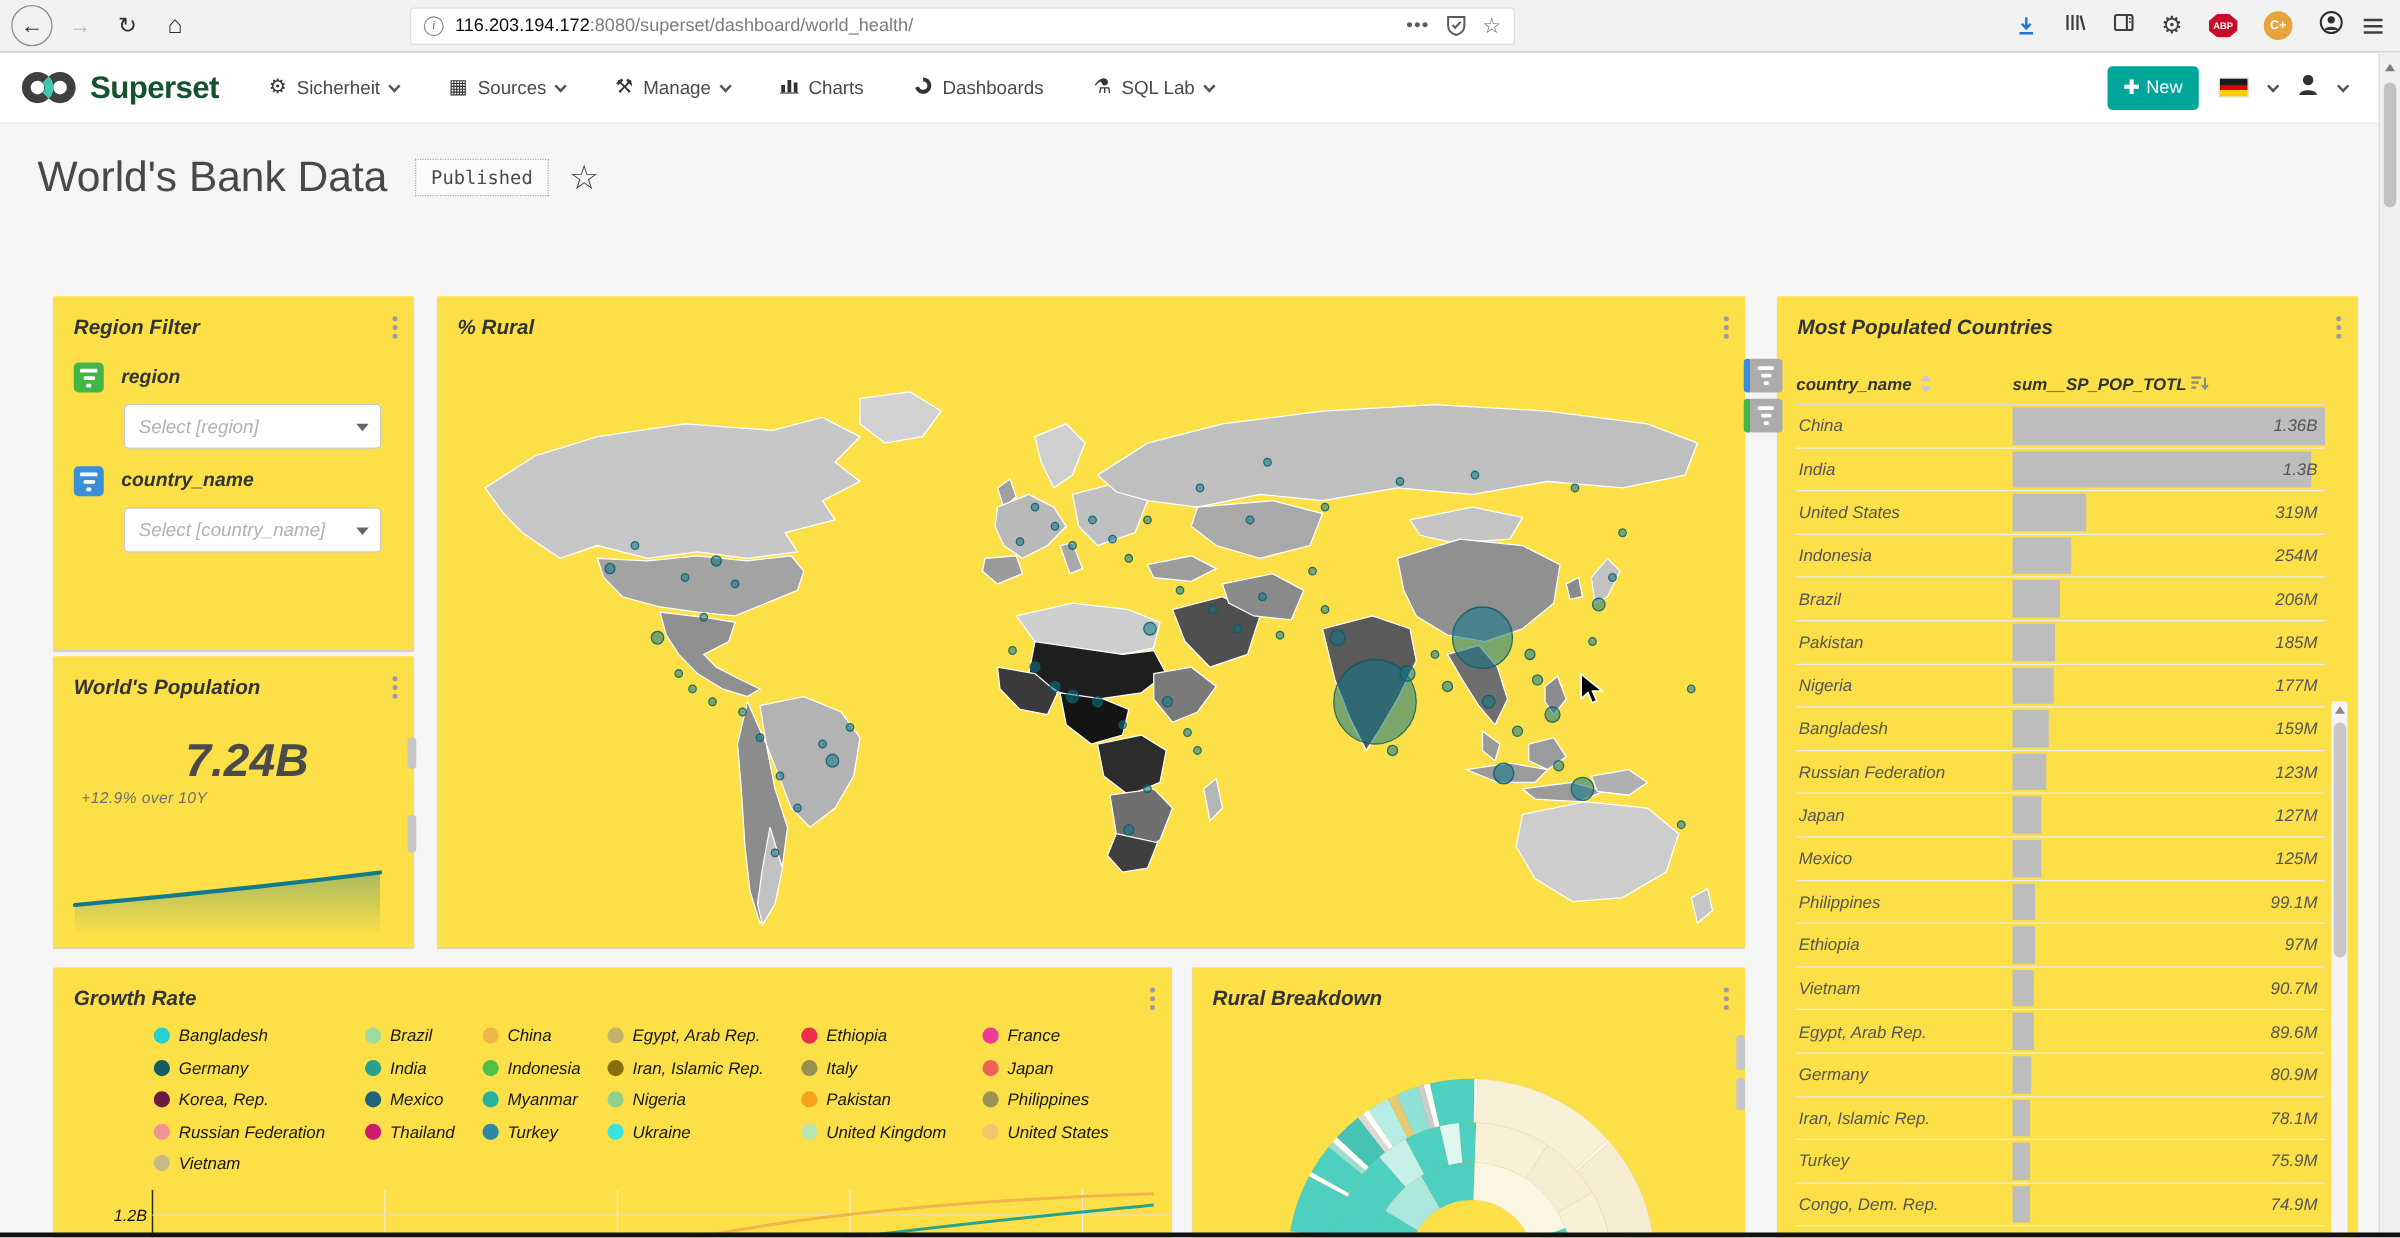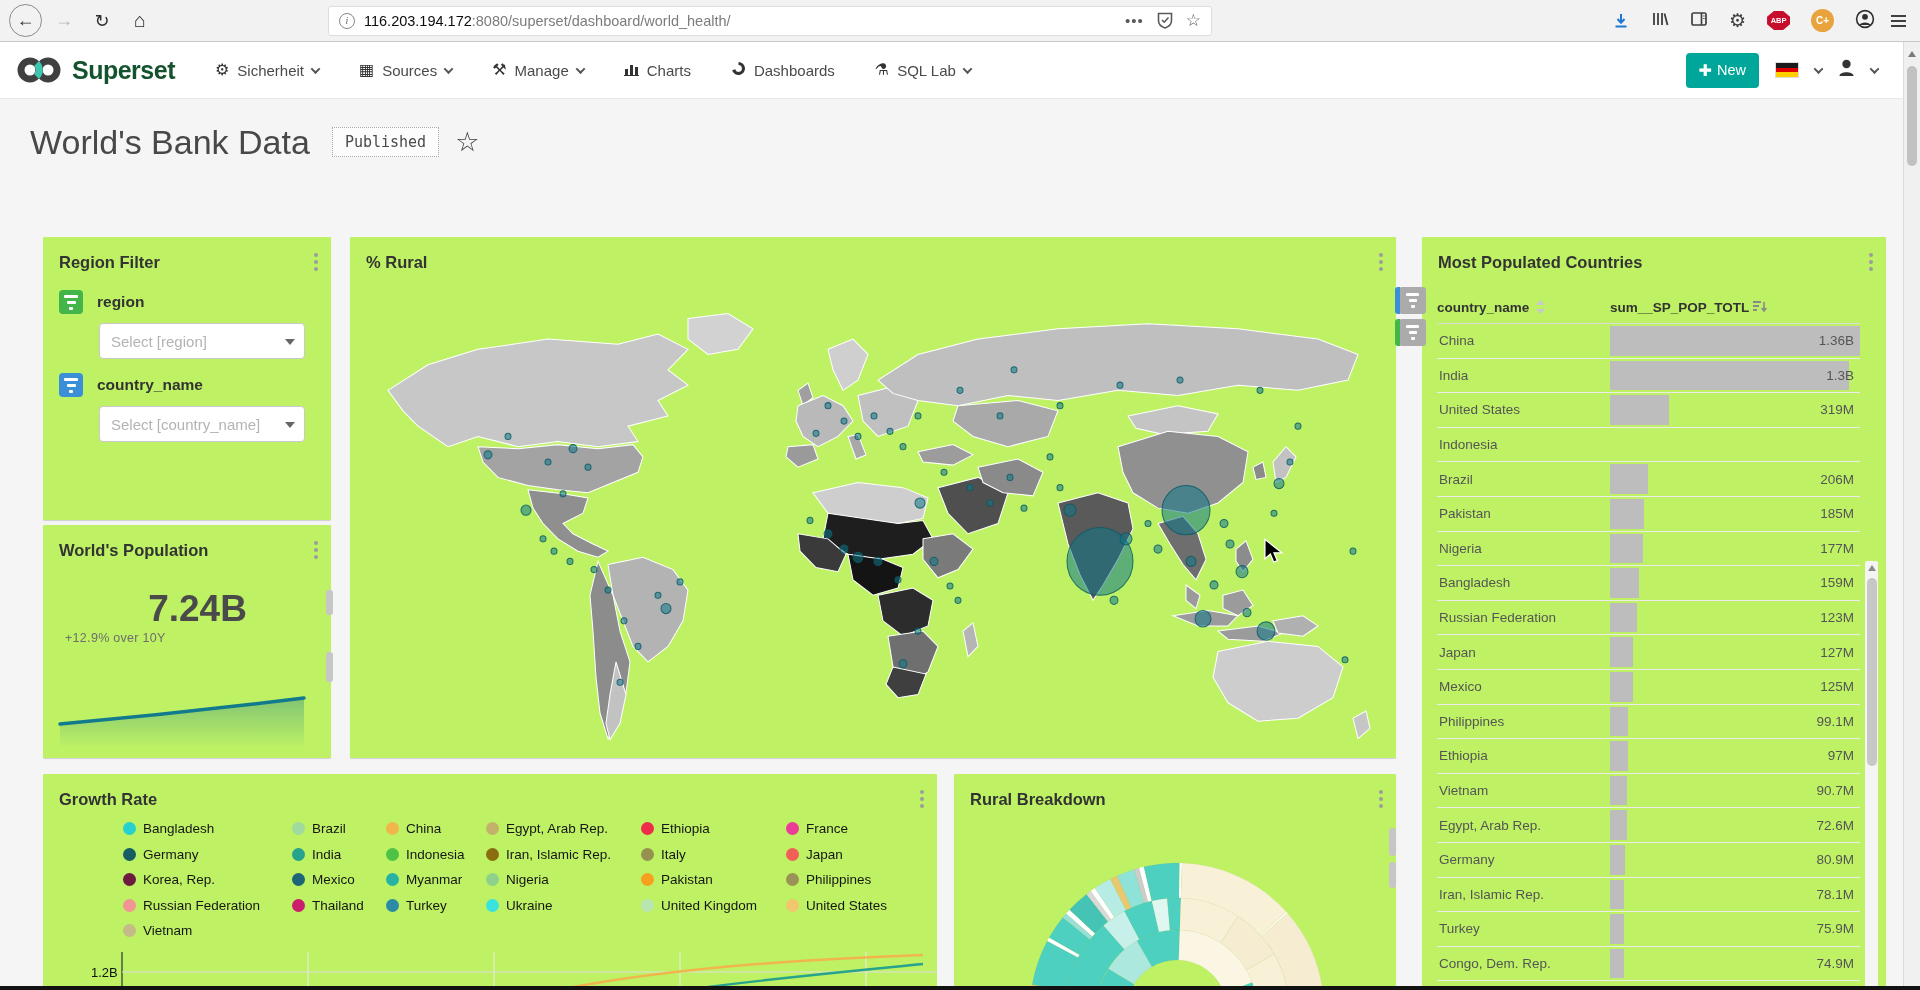--- a/index.html
+++ b/index.html
@@ -43,21 +43,21 @@
   .dhead { position:absolute; top:99px; left:0; right:17px; height:86px; display:flex; align-items:center; padding-left:30px; }
   .dtitle { font-size:34px; color:#484848; }
   .pub-badge { margin-left:22px; font-family:"DejaVu Sans Mono",monospace; font-size:15px; color:#4a4a4a; border:1px dotted #a9a9a9; background:#fcfcfc; padding:5px 12px; }
   .fav-star { margin-left:16px; font-size:27px; color:#3f3f3f; }
   .edit-group { position:absolute; right:46px; top:53px; display:flex; height:32px; }
   .edit-main { border:1px solid #c7c7c7; border-right:none; border-radius:4px 0 0 4px; background:#fff; color:#6e6e6e; font-size:14px; display:flex; align-items:center; padding:0 15px; }
   .edit-caret { border:1px solid #c7c7c7; border-radius:0 4px 4px 0; background:#fff; width:37px; display:flex; align-items:center; justify-content:center; }
   .edit-caret .chev { border-color:#6e6e6e; }
 
   
-  .panel { position:absolute; background:#bef264; box-shadow:0 1px 1px rgba(0,0,0,.15); border-radius:1px; overflow:hidden; }
+  .panel { position:absolute; background:#fde047; box-shadow:0 1px 1px rgba(0,0,0,.15); border-radius:1px; overflow:hidden;font-style:italic; }
   .p-title { font-size:16.5px; font-weight:bold; color:#333; padding:16px 16px 8px; }
   .kebab { position:absolute; top:16px; right:13px; display:flex; flex-direction:column; gap:3px; cursor:pointer; }
   .kebab i { width:4px; height:4px; border-radius:50%; background:#9c9c9c; }
 
   
   .rf-field { display:flex; align-items:center; gap:14px; padding:10px 16px 0; }
   .f-ico { width:24px; height:24px; border-radius:4px; display:flex; flex-direction:column; align-items:center; justify-content:center; gap:3px; }
   .f-ico i { display:block; height:3px; background:#fff; border-radius:1px; }
   .f-ico i:nth-child(1){width:14px;} .f-ico i:nth-child(2){width:9px;} .f-ico i:nth-child(3){width:4px;}
   .rf-label { font-size:15.5px; font-weight:bold; color:#333; }
@@ -481,20 +481,24 @@
         </div>
         <div class="t-row">
           <span class="c1">United States</span>
           <span class="c2">
             <span class="t-bar" style="width:23.5%; background:#bdbdbd;"></span>
             <span class="t-val">319M</span>
           </span>
         </div>
         <div class="t-row">
           <span class="c1">Indonesia</span>
+          <span class="c2">
+            <span class="t-bar" style="width:18.7%; background:#bdbdbd;"></span>
+            <span class="t-val">254M</span>
+          </span>
         </div>
         <div class="t-row">
           <span class="c1">Brazil</span>
           <span class="c2">
             <span class="t-bar" style="width:15.1%; background:#bdbdbd;"></span>
             <span class="t-val">206M</span>
           </span>
         </div>
         <div class="t-row">
           <span class="c1">Pakistan</span>
@@ -556,21 +560,21 @@
           <span class="c1">Vietnam</span>
           <span class="c2">
             <span class="t-bar" style="width:6.7%; background:#bdbdbd;"></span>
             <span class="t-val">90.7M</span>
           </span>
         </div>
         <div class="t-row">
           <span class="c1">Egypt, Arab Rep.</span>
           <span class="c2">
             <span class="t-bar" style="width:6.6%; background:#bdbdbd;"></span>
-            <span class="t-val">72.6M</span>
+            <span class="t-val">89.6M</span>
           </span>
         </div>
         <div class="t-row">
           <span class="c1">Germany</span>
           <span class="c2">
             <span class="t-bar" style="width:5.9%; background:#bdbdbd;"></span>
             <span class="t-val">80.9M</span>
           </span>
         </div>
         <div class="t-row">

